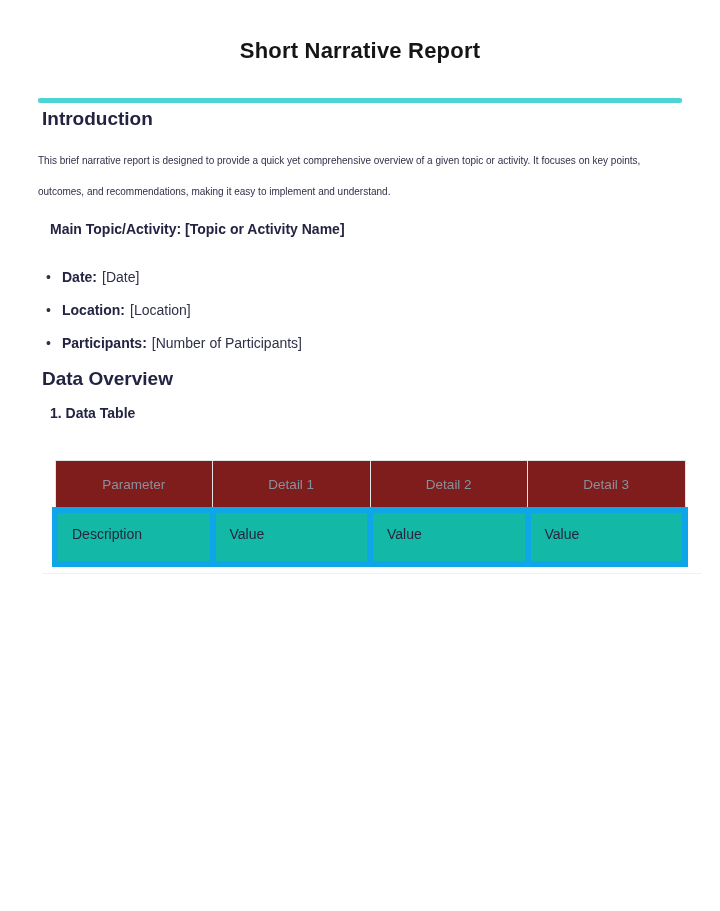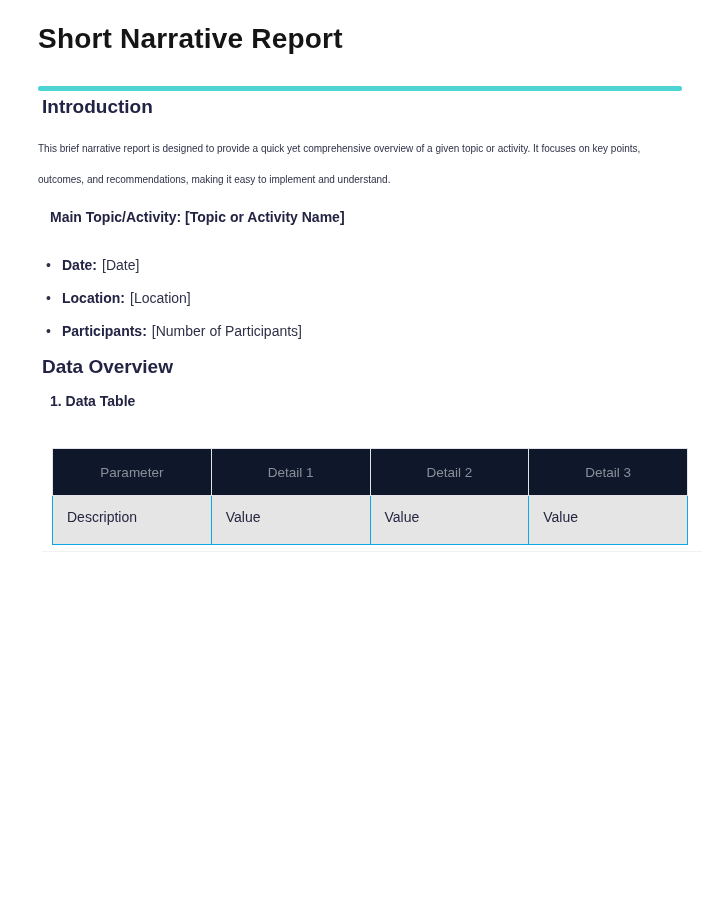--- a/index.html
+++ b/index.html
@@ -13,23 +13,23 @@
     overflow: hidden;
     font-family: "Liberation Sans", "DejaVu Sans", sans-serif;
     color: #2e3047;
   }
   .page {
     padding: 0 38px;
     box-sizing: border-box;
     width: 720px;
   }
   .report-title {
-    margin: 25px 0 0 0;
-    text-align: left;
-    font-size: 28px;
+    margin: 37px 0 0 0;
+    text-align: center;
+    font-size: 22px;
     line-height: 28px;
     font-weight: 700;
     color: #151515;
     letter-spacing: 0.2px;
   }
   .accent-divider {
     margin-top: 33px;
     height: 5px;
     width: 100%;
     background: #4fd4d4;
@@ -88,36 +88,36 @@
   .table-wrap {
     margin: 36px 0 0 14px;
     width: 636px;
   }
   table.data-table {
     border-collapse: collapse;
     width: 636px;
     table-layout: fixed;
   }
   table.data-table th {
-    background: #0f172a;
+    background: #7f1d1d;
     color: #8a909b;
     font-weight: 400;
     font-size: 13.5px;
     text-align: center;
     border: 1px solid #e2e4e9;
     padding: 15px 10px;
     height: 16px;
   }
   table.data-table td {
-    background: #e5e5e5;
+    background: #14b8a6;
     color: #24263f;
     font-weight: 500;
     font-size: 14px;
     text-align: left;
-    border: 1px solid #0ea5e9;
+    border: 6px solid #0ea5e9;
     padding: 13px 14px 19px 14px;
     vertical-align: top;
   }
   .page-edge-line {
     margin-top: 6px;
     border-top: 1px solid #f1f1f1;
     width: 660px;
     margin-left: -10px;
   }
 </style>

